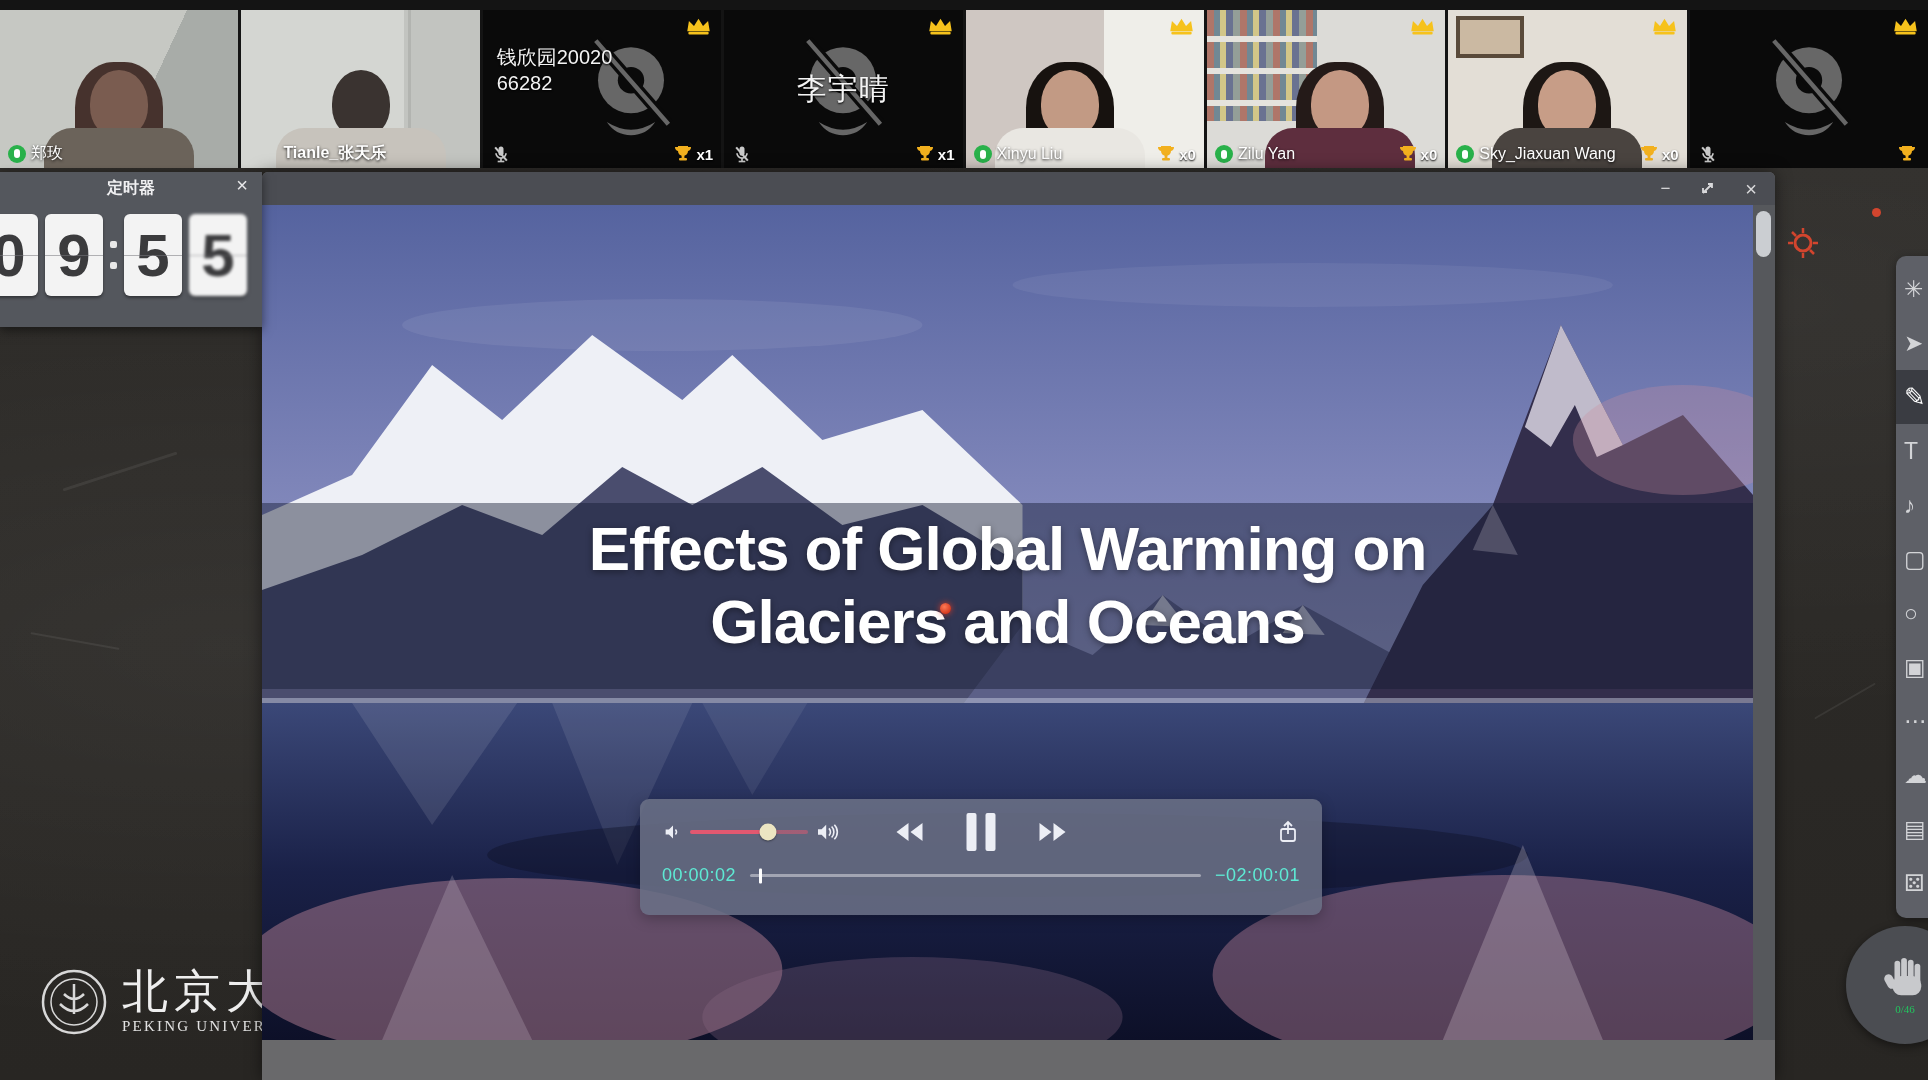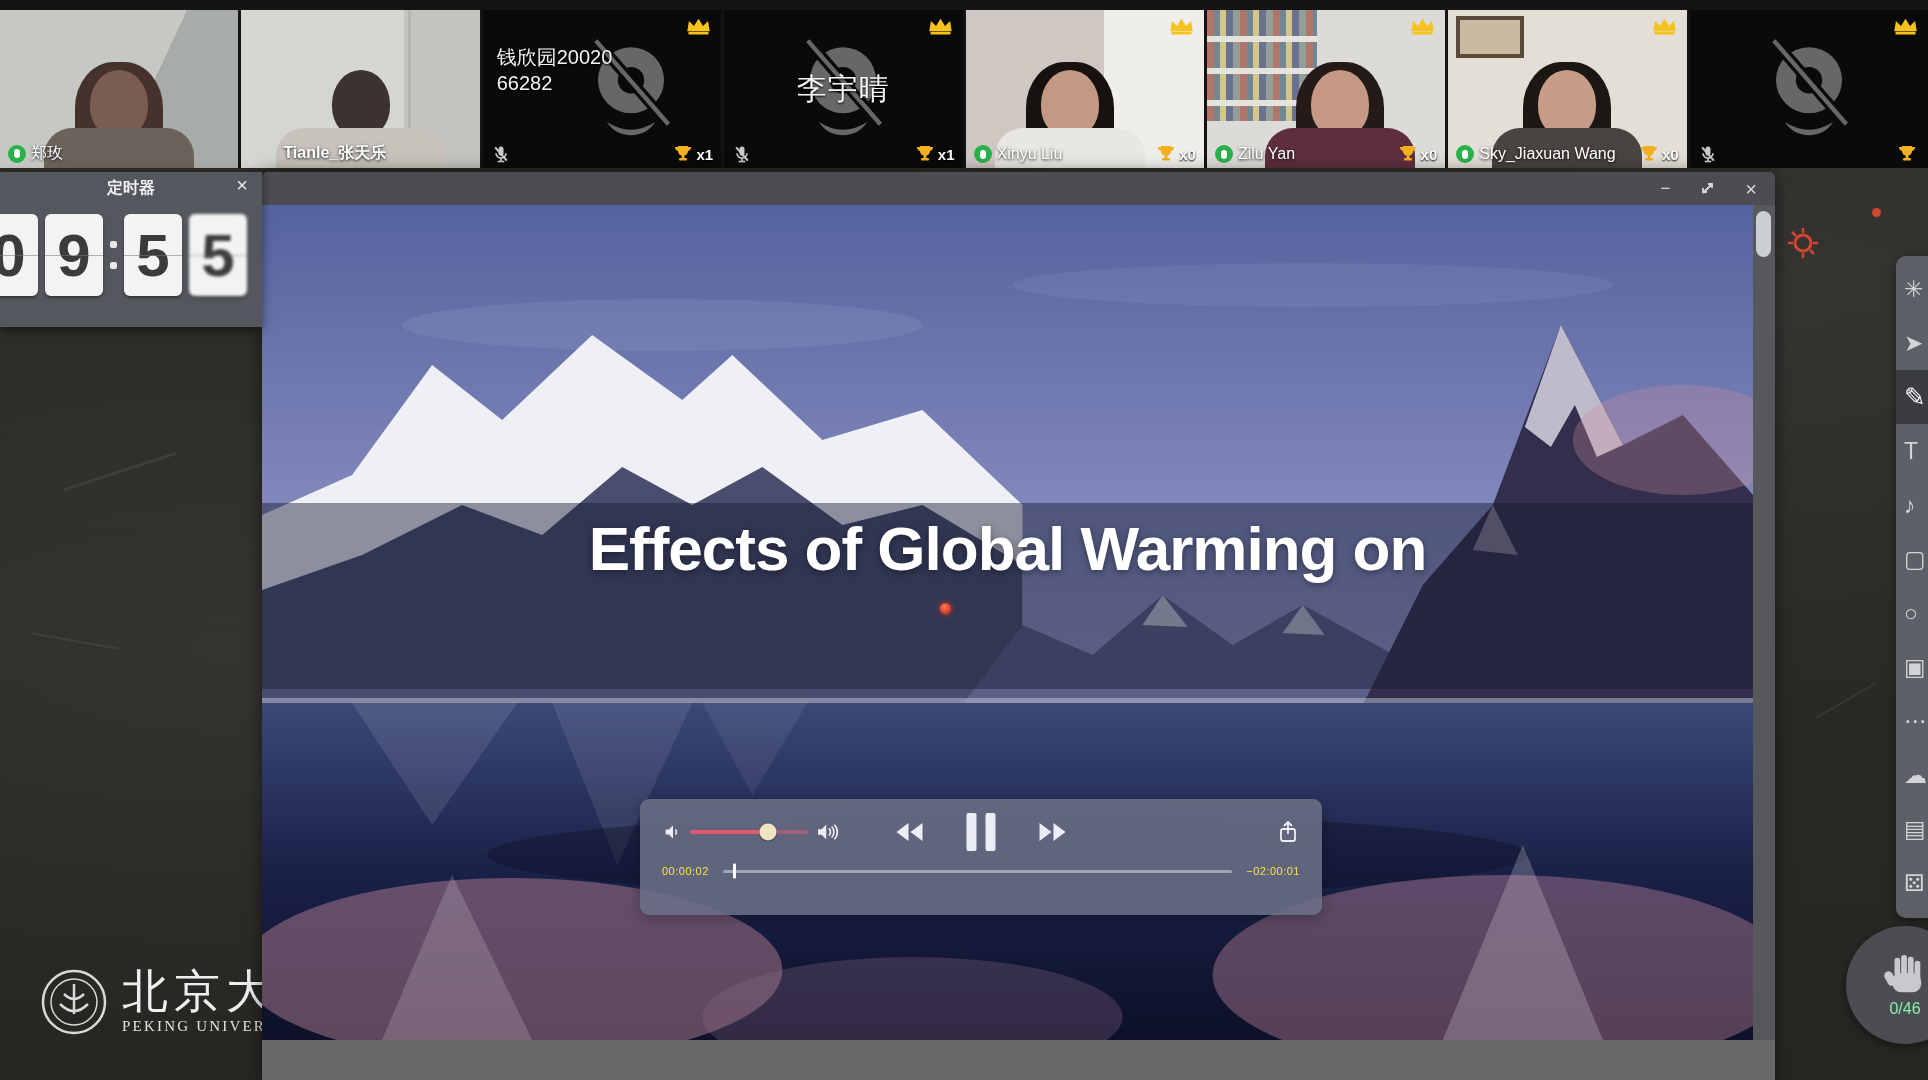--- a/index.html
+++ b/index.html
@@ -105,21 +105,21 @@
   .vol{display:flex;align-items:center;gap:8px;}
   .vol-track{position:relative;width:118px;height:4px;border-radius:2px;
      background:linear-gradient(to right,#e25870 0 66%,rgba(226,88,112,.5) 66% 100%);}
   .vol-knob{position:absolute;left:66%;top:50%;transform:translate(-50%,-50%);width:17px;height:17px;
      border-radius:50%;background:#ece5c2;box-shadow:0 1px 2px rgba(0,0,0,.4);}
   .transport{position:absolute;left:50%;transform:translateX(-50%);display:flex;align-items:center;gap:40px;}
   .pausebtn{display:flex;gap:9px;}
   .pausebtn i{display:block;width:10px;height:38px;background:#eceef5;border-radius:2px;}
   .sharebtn{margin-left:auto;}
   .player-row2{display:flex;align-items:center;padding:0 22px;gap:14px;}
-  .ptime{color:#fde047;font-size:11px;letter-spacing:.5px;}
+  .ptime{color:#5eead4;font-size:18px;letter-spacing:.5px;}
   .ptrack{position:relative;flex:1;height:3px;background:rgba(255,255,255,.42);border-radius:2px;}
   .playhead{position:absolute;left:2%;top:50%;transform:translateY(-50%);width:3px;height:15px;background:#fff;border-radius:1px;}
 
   
   .bottombar{position:relative;height:32px;background:#69696b;display:flex;align-items:center;}
   .winedge{height:8px;background:#232325;}
   .sbtoggle{position:absolute;left:46px;top:3px;}
   .navarrows{position:absolute;left:718px;top:0;height:32px;display:flex;align-items:center;gap:14px;}
   .navdiv{width:1px;height:20px;background:#7c7c7e;}
   .pagerbox{position:absolute;right:28px;top:0;height:32px;display:flex;align-items:center;gap:9px;}
@@ -132,21 +132,21 @@
      border-radius:10px 0 0 10px;z-index:6;box-shadow:0 3px 10px rgba(0,0,0,.4);
      display:flex;flex-direction:column;padding-top:6px;box-sizing:border-box;}
   .tool{height:54px;display:flex;align-items:center;padding-left:8px;
      color:#d3d4d7;font-size:23px;}
   .tool.active{background:#3a3c42;color:#fff;font-size:26px;}
 
   
   .handbtn{position:absolute;left:1846px;top:926px;width:118px;height:118px;border-radius:50%;
      background:#4b4d52;z-index:6;display:flex;flex-direction:column;align-items:center;justify-content:center;
      box-shadow:0 3px 10px rgba(0,0,0,.45);}
-  .handcount{color:#86efac;font-size:16px;margin-top:2px;}
+  .handcount{color:#22c55e;font-size:11px;margin-top:2px;font-family:Liberation Serif, serif;}
 </style>
 </head>
 <body>
 
 <div class="screen">
   <div class="chalk" style="left:60px;top:470px;width:120px;height:3px;transform:rotate(-18deg);"></div>
   <div class="chalk" style="left:30px;top:640px;width:90px;height:2px;transform:rotate(10deg);"></div>
   <div class="chalk" style="left:1810px;top:700px;width:70px;height:2px;transform:rotate(-30deg);"></div>
 </div>
 
@@ -450,20 +450,21 @@
         <ellipse cx="745" cy="650" rx="520" ry="42" fill="#0c1024" opacity=".4"></ellipse>
         <ellipse cx="250" cy="765" rx="270" ry="92" fill="#b27d92" opacity=".5"></ellipse>
         <ellipse cx="1240" cy="770" rx="290" ry="100" fill="#b27d92" opacity=".45"></ellipse>
         <ellipse cx="650" cy="812" rx="210" ry="60" fill="#8c6a85" opacity=".3"></ellipse>
         <polygon fill="#e8dce4" opacity=".25" points="1180,835 1260,640 1340,835"></polygon>
         <polygon fill="#e8dce4" opacity=".2" points="120,835 190,670 270,835"></polygon>
       </svg>
 
       <div class="slide-title">
         <div>Effects of Global Warming on</div>
+        <div>Glaciers and Oceans</div>
       </div>
       <div class="laser-dot" style="left:678px;top:398px;"></div>
 
 
       
       <div class="player">
         <div class="player-row1">
           <div class="vol">
             <svg width="18" height="18" viewBox="0 0 22 22">
               <path d="M2 8 h4 l5 -5 v16 l-5 -5 h-4 z" fill="#eceef5"></path>

